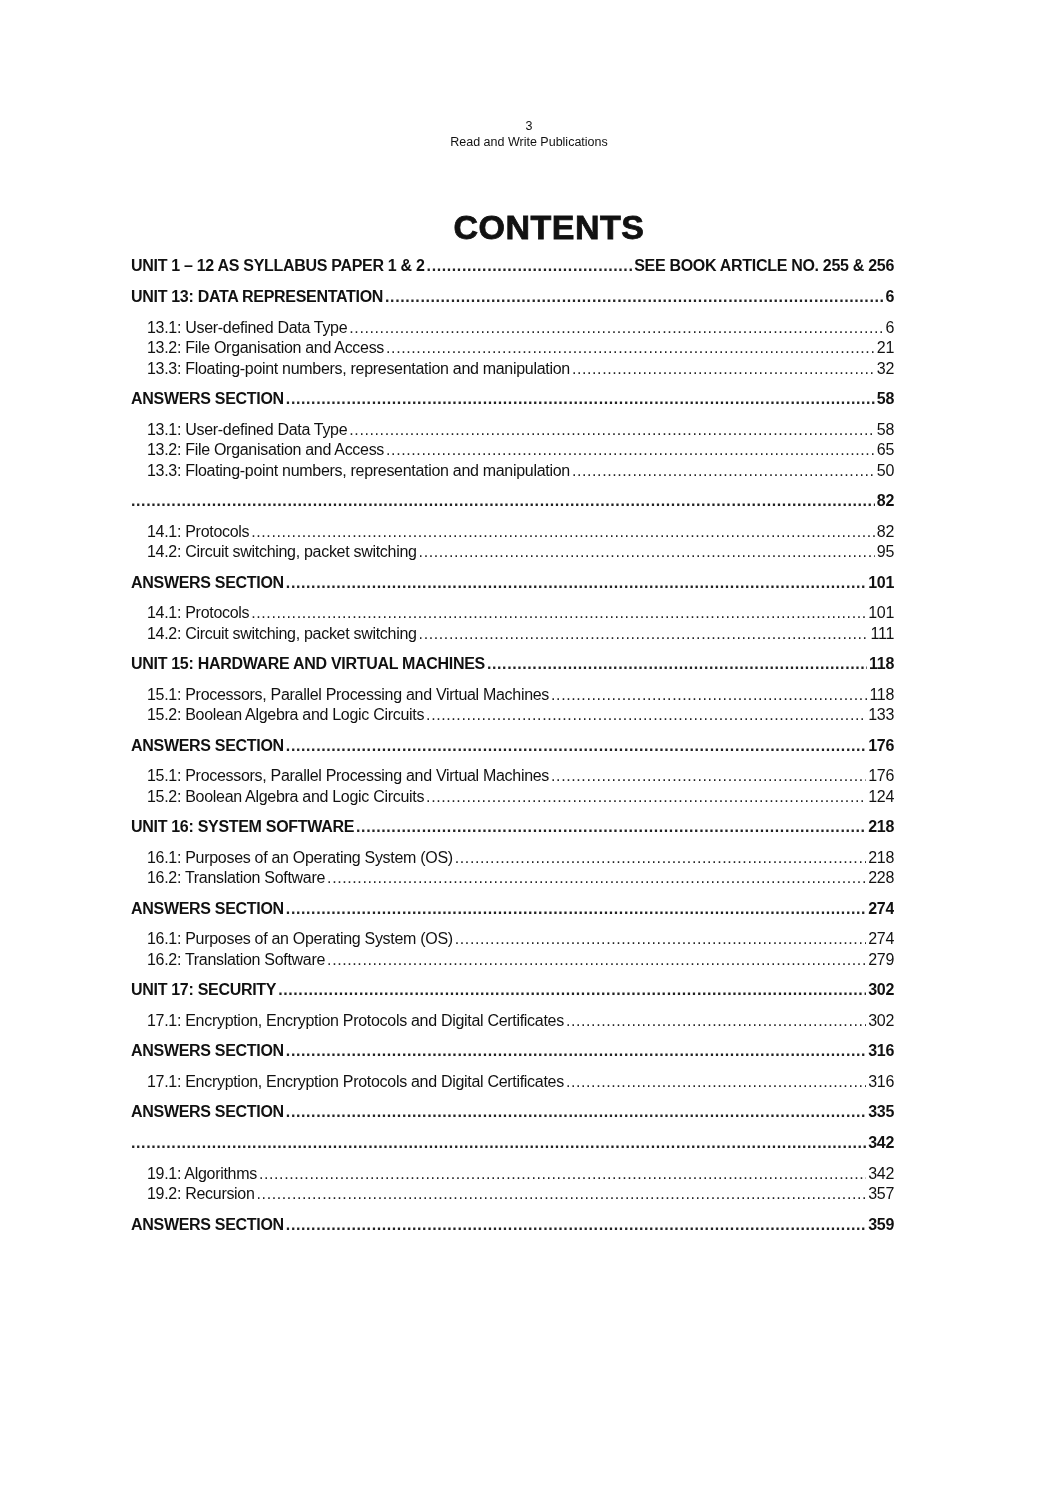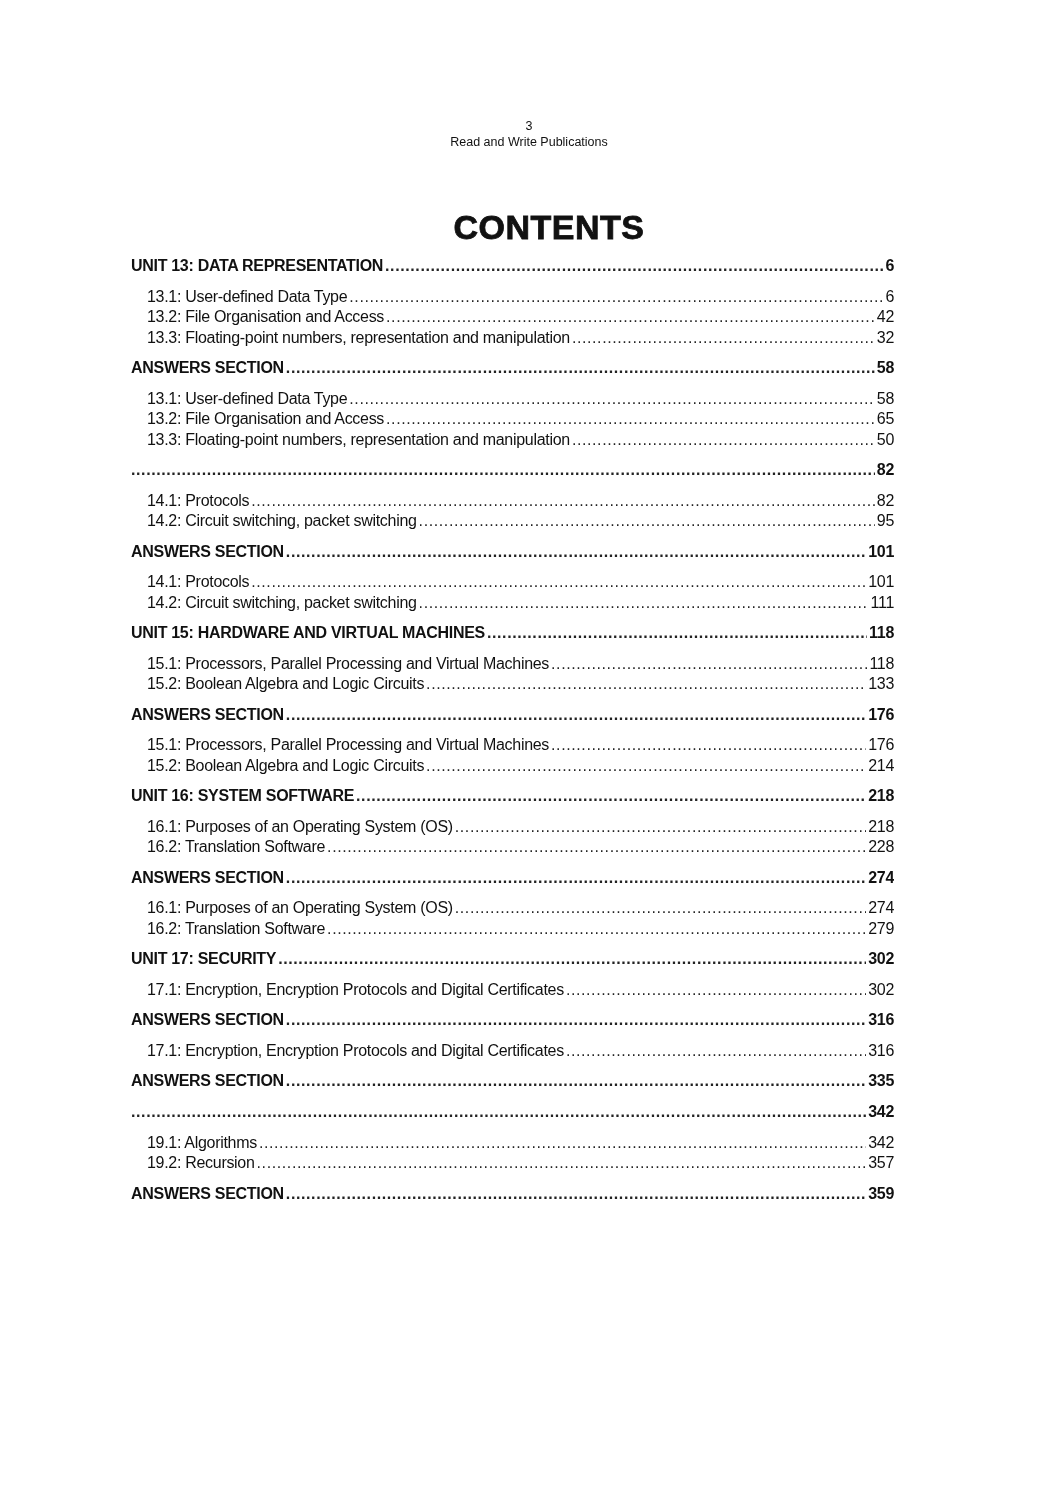--- a/index.html
+++ b/index.html
@@ -25,33 +25,38 @@
 </style>
 </head>
 <body>
 
 <div class="header page-num">3</div>
 <div class="header publisher">Read and Write Publications</div>
 <div class="title">CONTENTS</div>
 
 <div class="toc" id="toc">
     <div class="row heading">
+      <span class="label">UNIT 1 – 12 AS SYLLABUS PAPER 1 &amp; 2</span>
+      <span class="dots"></span>
+      <span class="page">SEE BOOK ARTICLE NO. 255 &amp; 256</span>
+    </div>
+    <div class="row heading">
       <span class="label">UNIT 13: DATA REPRESENTATION</span>
       <span class="dots"></span>
       <span class="page">6</span>
     </div>
     <div class="row sub">
       <span class="label">13.1: User-defined Data Type</span>
       <span class="dots"></span>
       <span class="page">6</span>
     </div>
     <div class="row sub">
       <span class="label">13.2: File Organisation and Access</span>
       <span class="dots"></span>
-      <span class="page">42</span>
+      <span class="page">21</span>
     </div>
     <div class="row sub">
       <span class="label">13.3: Floating-point numbers, representation and manipulation</span>
       <span class="dots"></span>
       <span class="page">32</span>
     </div>
     <div class="row heading">
       <span class="label">ANSWERS SECTION</span>
       <span class="dots"></span>
       <span class="page">58</span>
@@ -121,21 +126,21 @@
       <span class="page">176</span>
     </div>
     <div class="row sub">
       <span class="label">15.1: Processors, Parallel Processing and Virtual Machines</span>
       <span class="dots"></span>
       <span class="page">176</span>
     </div>
     <div class="row sub">
       <span class="label">15.2: Boolean Algebra and Logic Circuits</span>
       <span class="dots"></span>
-      <span class="page">214</span>
+      <span class="page">124</span>
     </div>
     <div class="row heading">
       <span class="label">UNIT 16: SYSTEM SOFTWARE</span>
       <span class="dots"></span>
       <span class="page">218</span>
     </div>
     <div class="row sub">
       <span class="label">16.1: Purposes of an Operating System (OS)</span>
       <span class="dots"></span>
       <span class="page">218</span>

